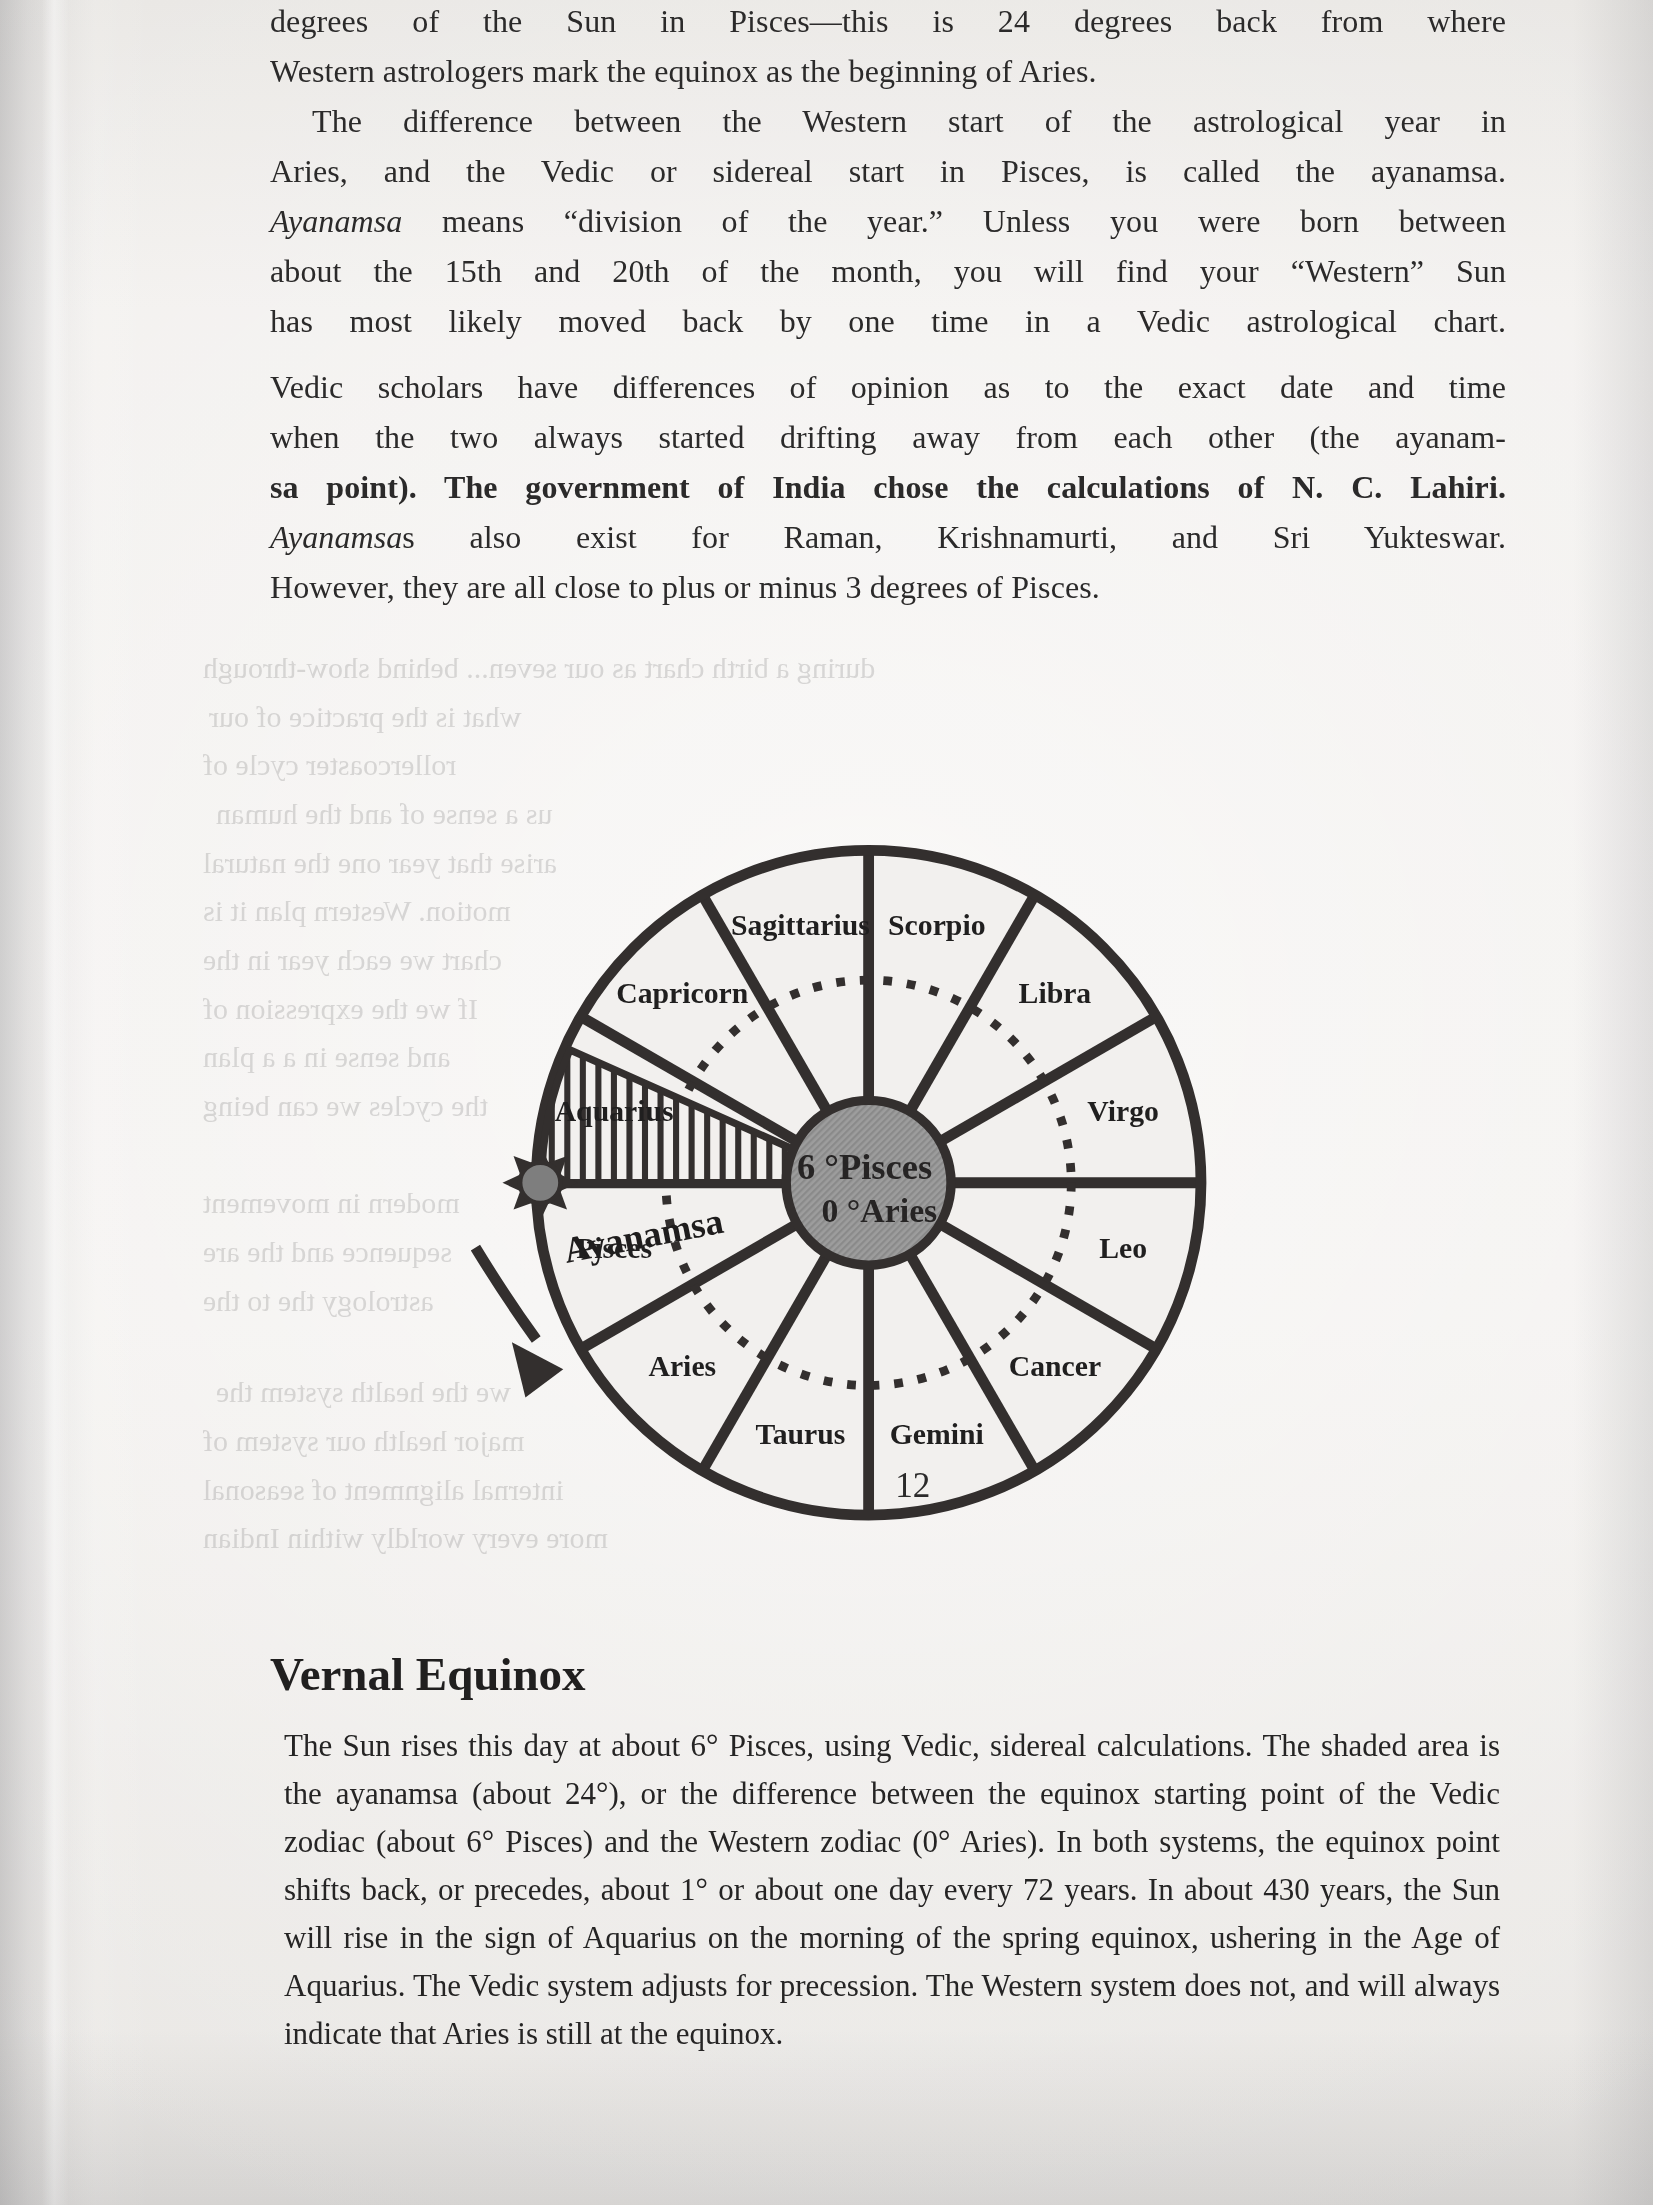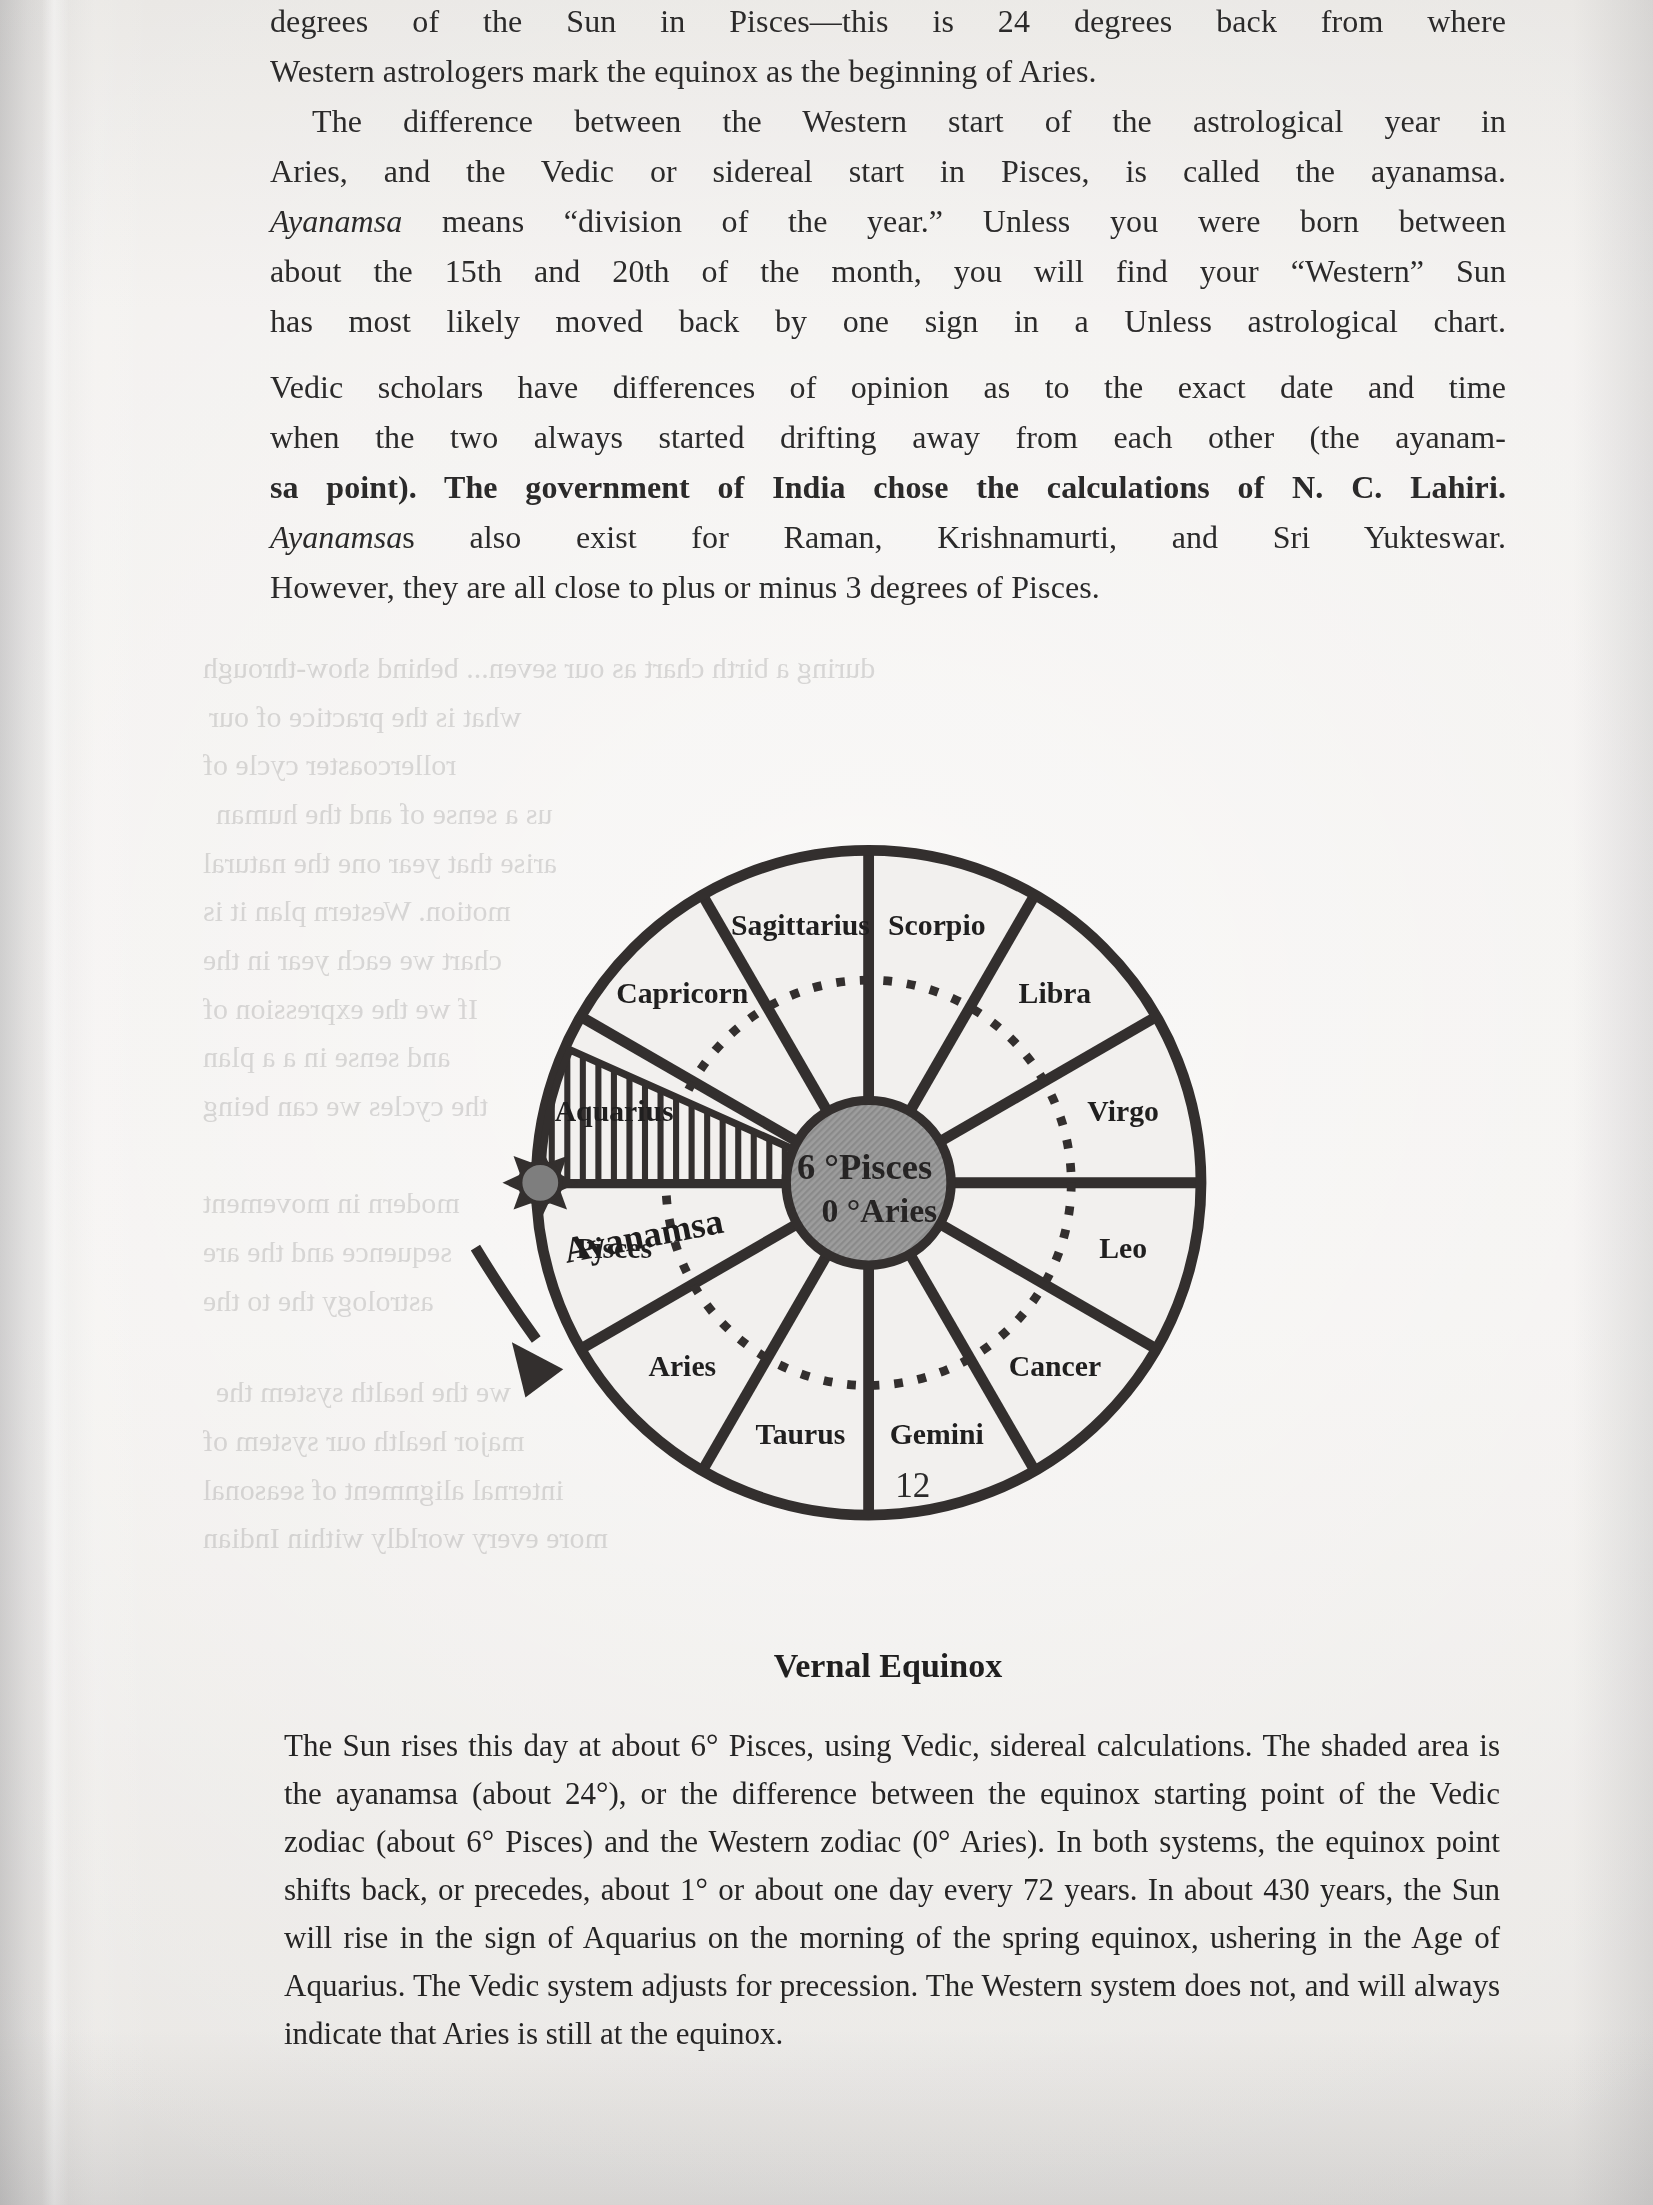--- a/index.html
+++ b/index.html
@@ -72,22 +72,22 @@
   #figure{
     position:absolute;
     left:291px;top:649px;
     width:1189px;height:1000px;
   }
   #wheel-svg{ position:absolute;left:0;top:0; overflow:visible;}
 
   
   #fig-title{
     position:absolute;left:270px;top:1647px;width:1236px;
-    text-align:center;
-    font-size:34px;font-weight:bold;
+    text-align:left;
+    font-size:47px;font-weight:bold;
     color:#201f1f;
     letter-spacing:0px;
   }
   #fig-caption{
     position:absolute;left:284px;top:1722px;width:1216px;
     font-size:31px;line-height:48px;
     text-align:justify;
     color:#252424;
   }
 
@@ -131,21 +131,21 @@
   <div class="col" id="top-block">
       <div class="body-par">
         <div style="text-align-last: justify;">degrees of the Sun in Pisces—this is 24 degrees back from where</div>
         <div>Western astrologers mark the equinox as the beginning of Aries.</div>
       </div>
       <div class="body-par">
         <div style="text-align-last: justify;"><span class="indent"></span>The difference between the Western start of the astrological year in</div>
         <div style="text-align-last: justify;">Aries, and the Vedic or sidereal start in Pisces, is called the ayanamsa.</div>
         <div style="text-align-last: justify;"><span class="ital">Ayanamsa</span> means “division of the year.” Unless you were born between</div>
         <div style="text-align-last: justify;">about the 15th and 20th of the month, you will find your “Western” Sun</div>
-        <div style="text-align-last: justify;">has most likely moved back by one sign in a Unless astrological chart.</div>
+        <div style="text-align-last: justify;">has most likely moved back by one time in a Vedic astrological chart.</div>
         <div style="text-align-last: justify; margin-top: 16px;">Vedic scholars have differences of opinion as to the exact date and time</div>
         <div style="text-align-last: justify;">when the two always started drifting away from each other (the ayanam-</div>
         <div style="text-align-last: justify; font-weight: bold;">sa point). The government of India chose the calculations of N. C. Lahiri.</div>
         <div style="text-align-last: justify;"><span class="ital">Ayanamsa</span>s also exist for Raman, Krishnamurti, and Sri Yukteswar.</div>
         <div>However, they are all close to plus or minus 3 degrees of Pisces.</div>
       </div>
     </div>
 
   <div id="figure">
     <svg id="wheel-svg" width="1189" height="1000" viewBox="0 0 1760 1480">

